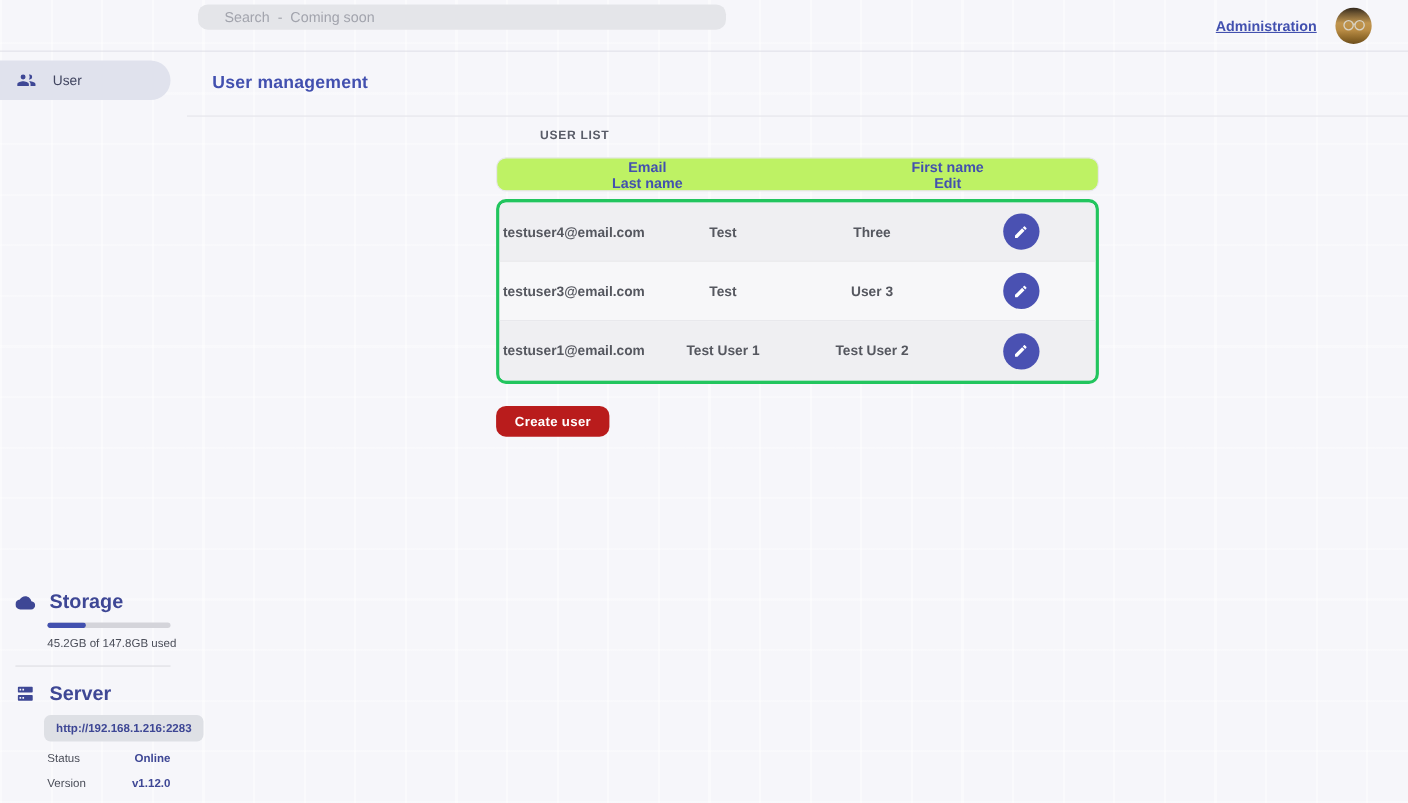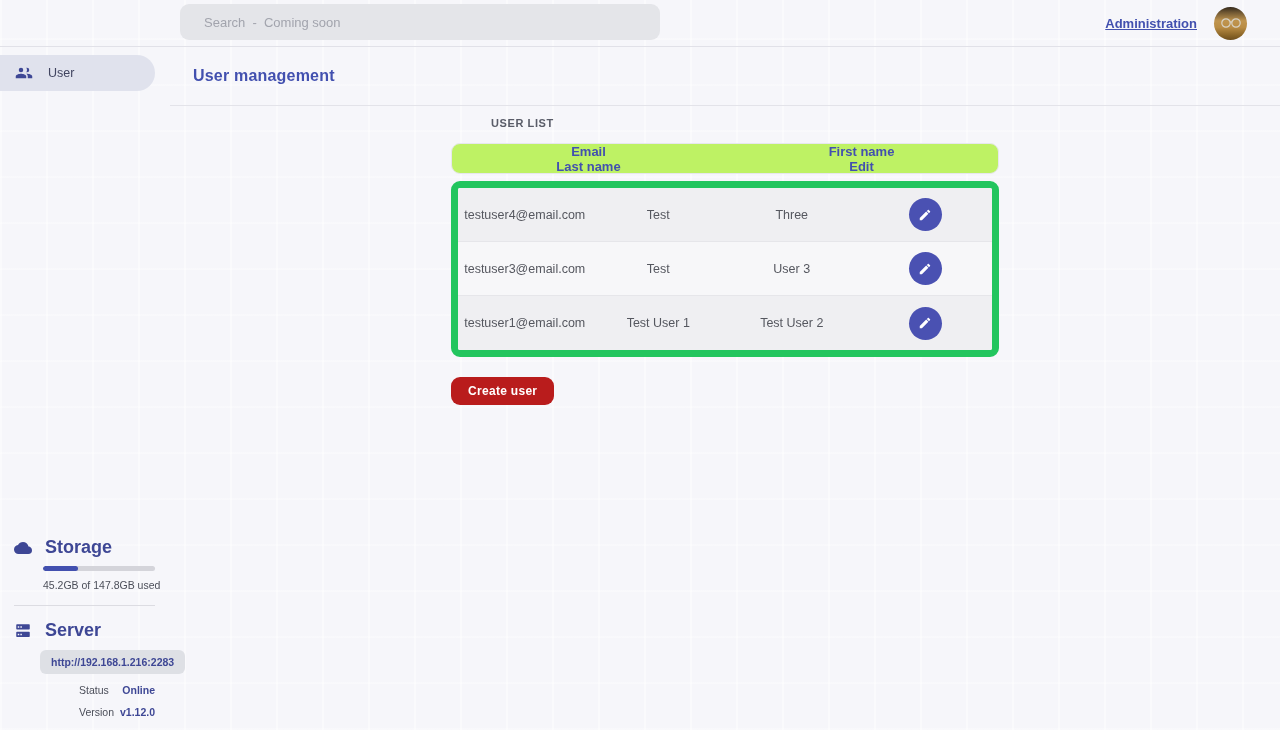--- a/index.html
+++ b/index.html
@@ -25,21 +25,21 @@
   .logo-text {
     font-family: "Liberation Serif", serif;
     font-size: 21px;
     font-weight: 500;
     letter-spacing: 1.5px;
     color: #3d48a0;
   }
   .search-box {
     position: absolute;
     left: 180px; top: 4px;
-    width: 480px; height: 36px;
+    width: 480px; height: 23px;
     background: #e4e5e9;
     border: none;
     border-radius: 9px;
     padding-left: 24px;
     font-family: "Liberation Sans", sans-serif;
     font-size: 13px;
     color: #5b5e68;
     outline: none;
   }
   .search-box::placeholder { color: #a2a4ad; }
@@ -98,21 +98,21 @@
     font-size: 10.5px;
     font-weight: 700;
     color: #3e4795;
   }
   .kv-row {
     display: flex; justify-content: space-between;
     margin: 10px 0 0 43px;
     width: 112px;
     font-size: 10.5px;
   }
-  .kv-label { color: #4b4e59; margin-left: 36px; }
+  .kv-label { color: #4b4e59; }
   .kv-value { color: #3e4795; font-weight: 700; }
 
   
   .main { flex: 1; display: flex; flex-direction: column; }
   .main-titlebar {
     height: 59px;
     border-bottom: 1px solid #e3e3e9;
     display: flex; align-items: center;
     padding-left: 23px;
   }
@@ -132,21 +132,22 @@
     align-items: center;
     text-align: center;
     font-size: 13px;
     font-weight: 600;
     color: #4250af;
   }
   .table-rows {
     margin-top: 7px;
     border-radius: 9px;
     overflow: hidden;
-    border: 7px solid #22c55e;
+    border: 3px solid #22c55e;
+    font-weight: bold;
   }
   .table-row {
     height: 54px;
     display: grid;
     grid-template-columns: repeat(4, 1fr);
     align-items: center;
     text-align: center;
     font-size: 12.5px;
     color: #55575f;
   }

